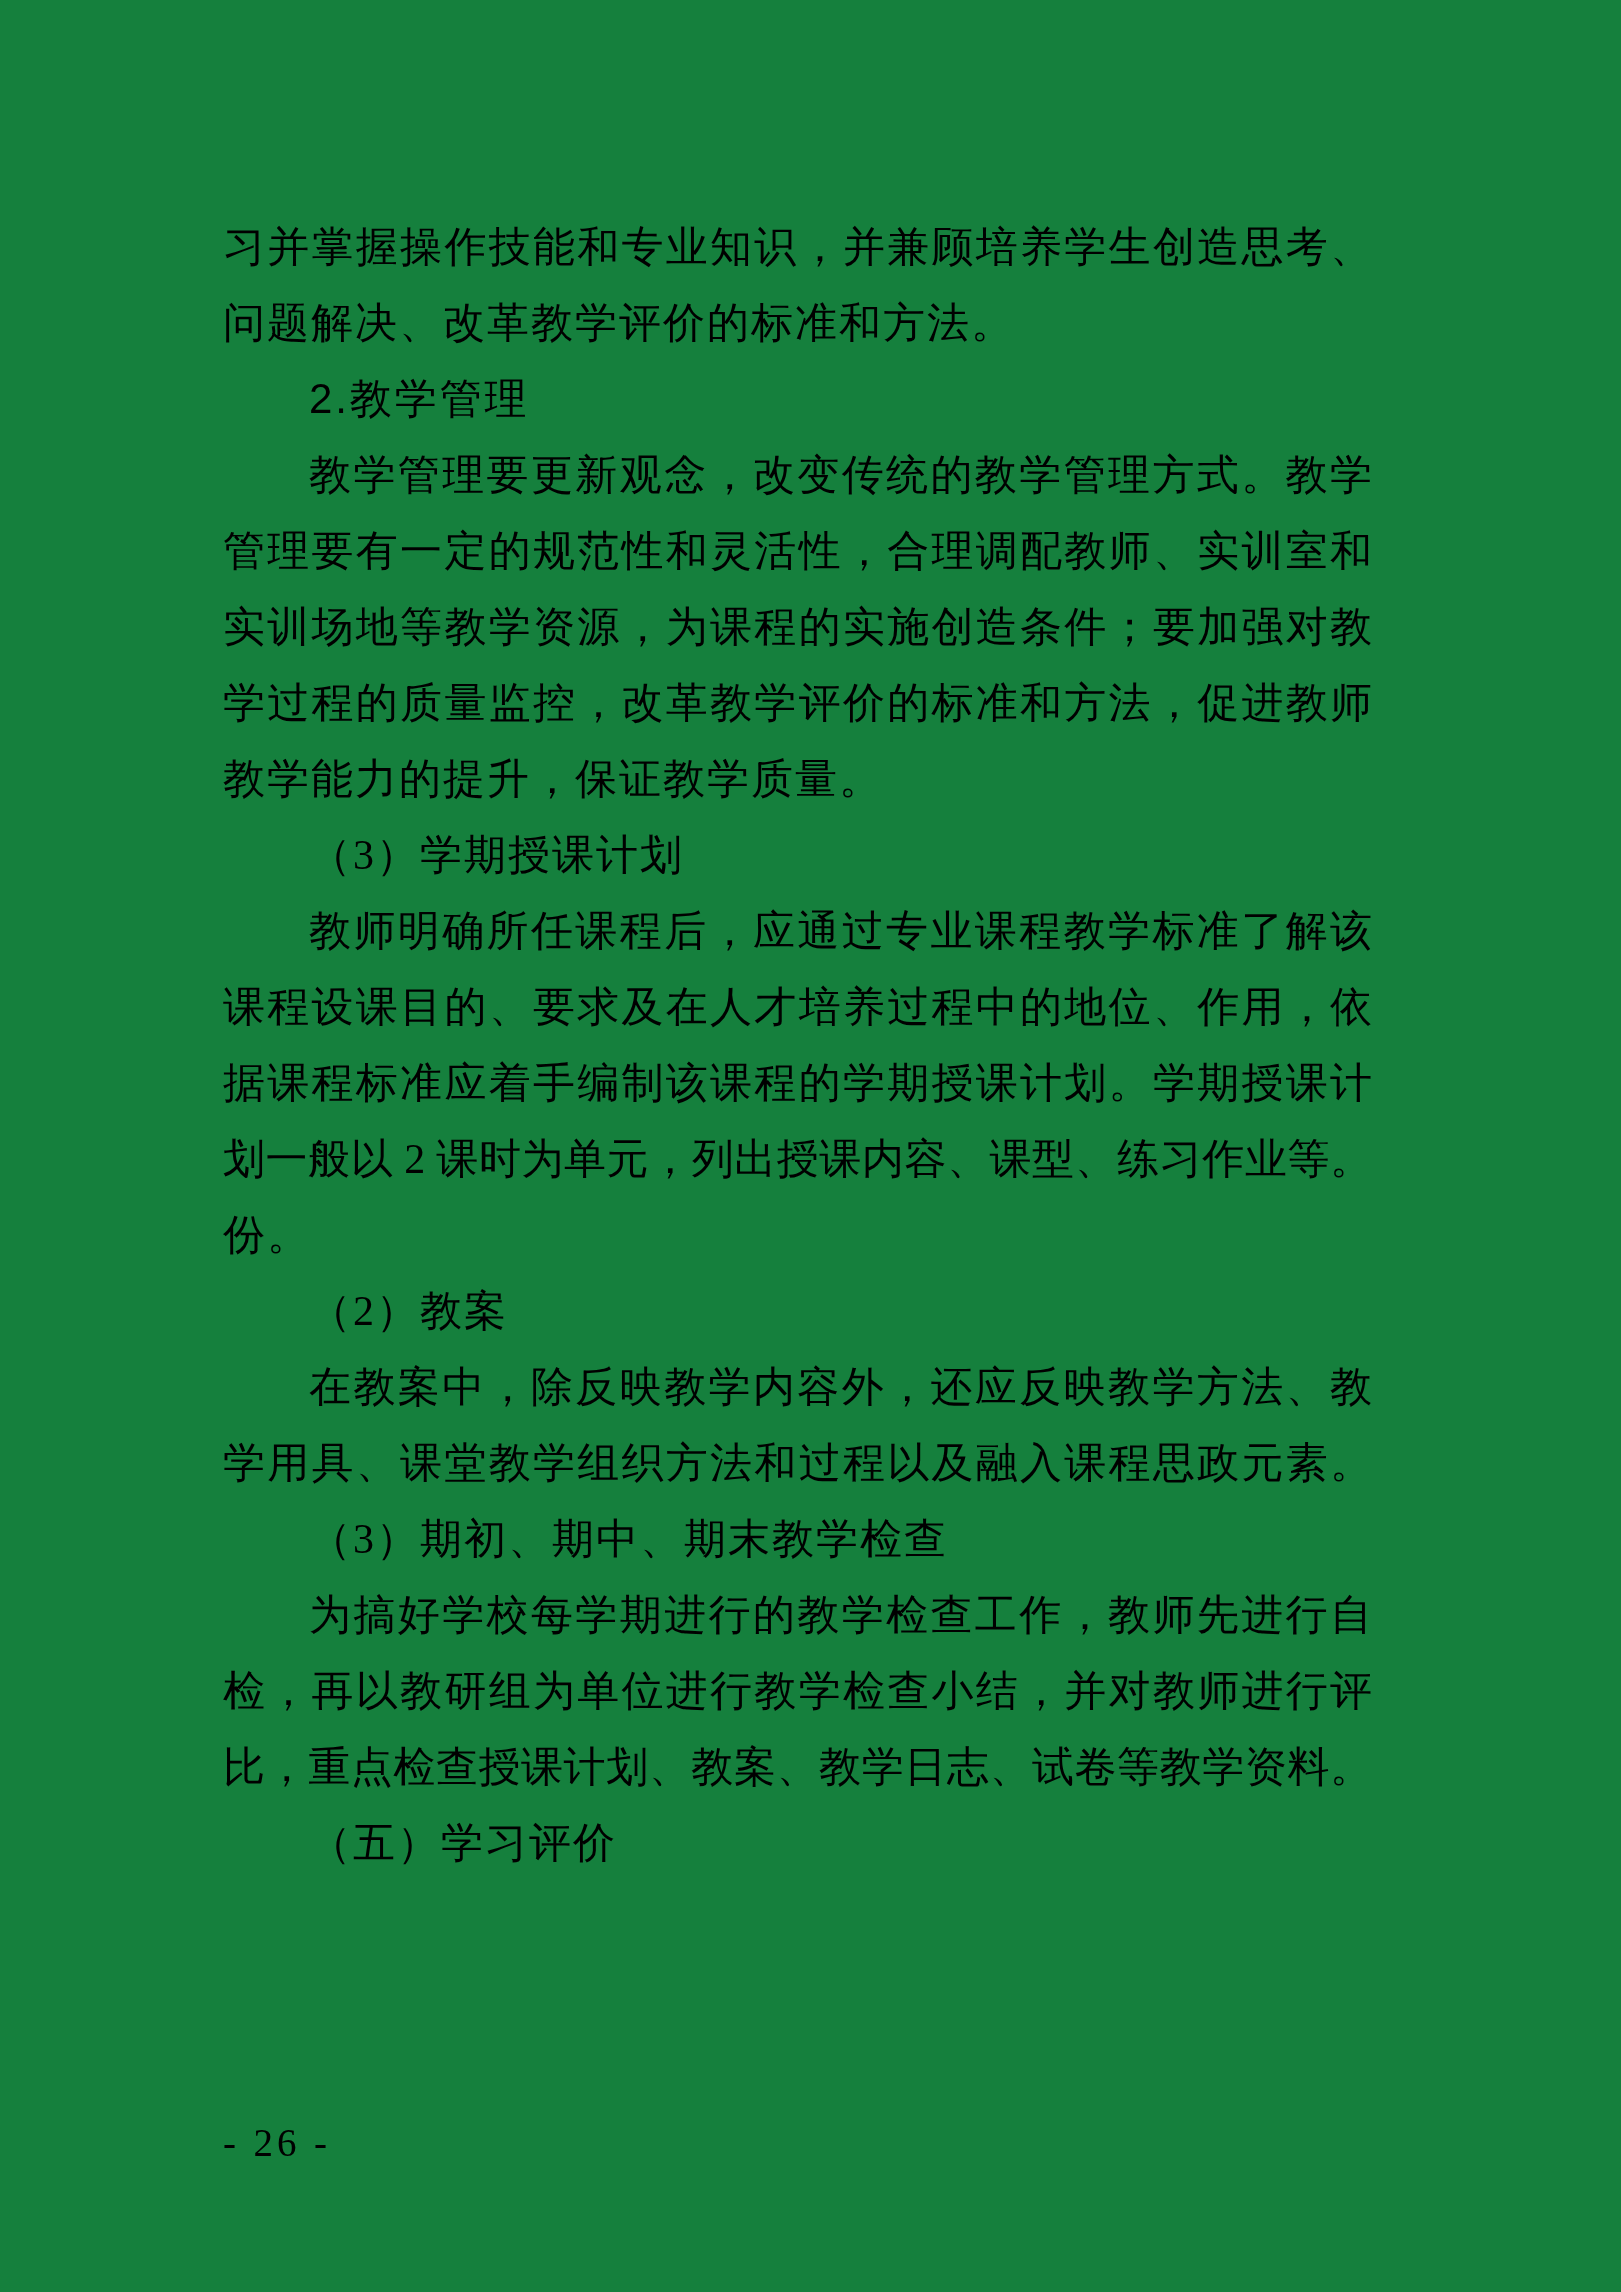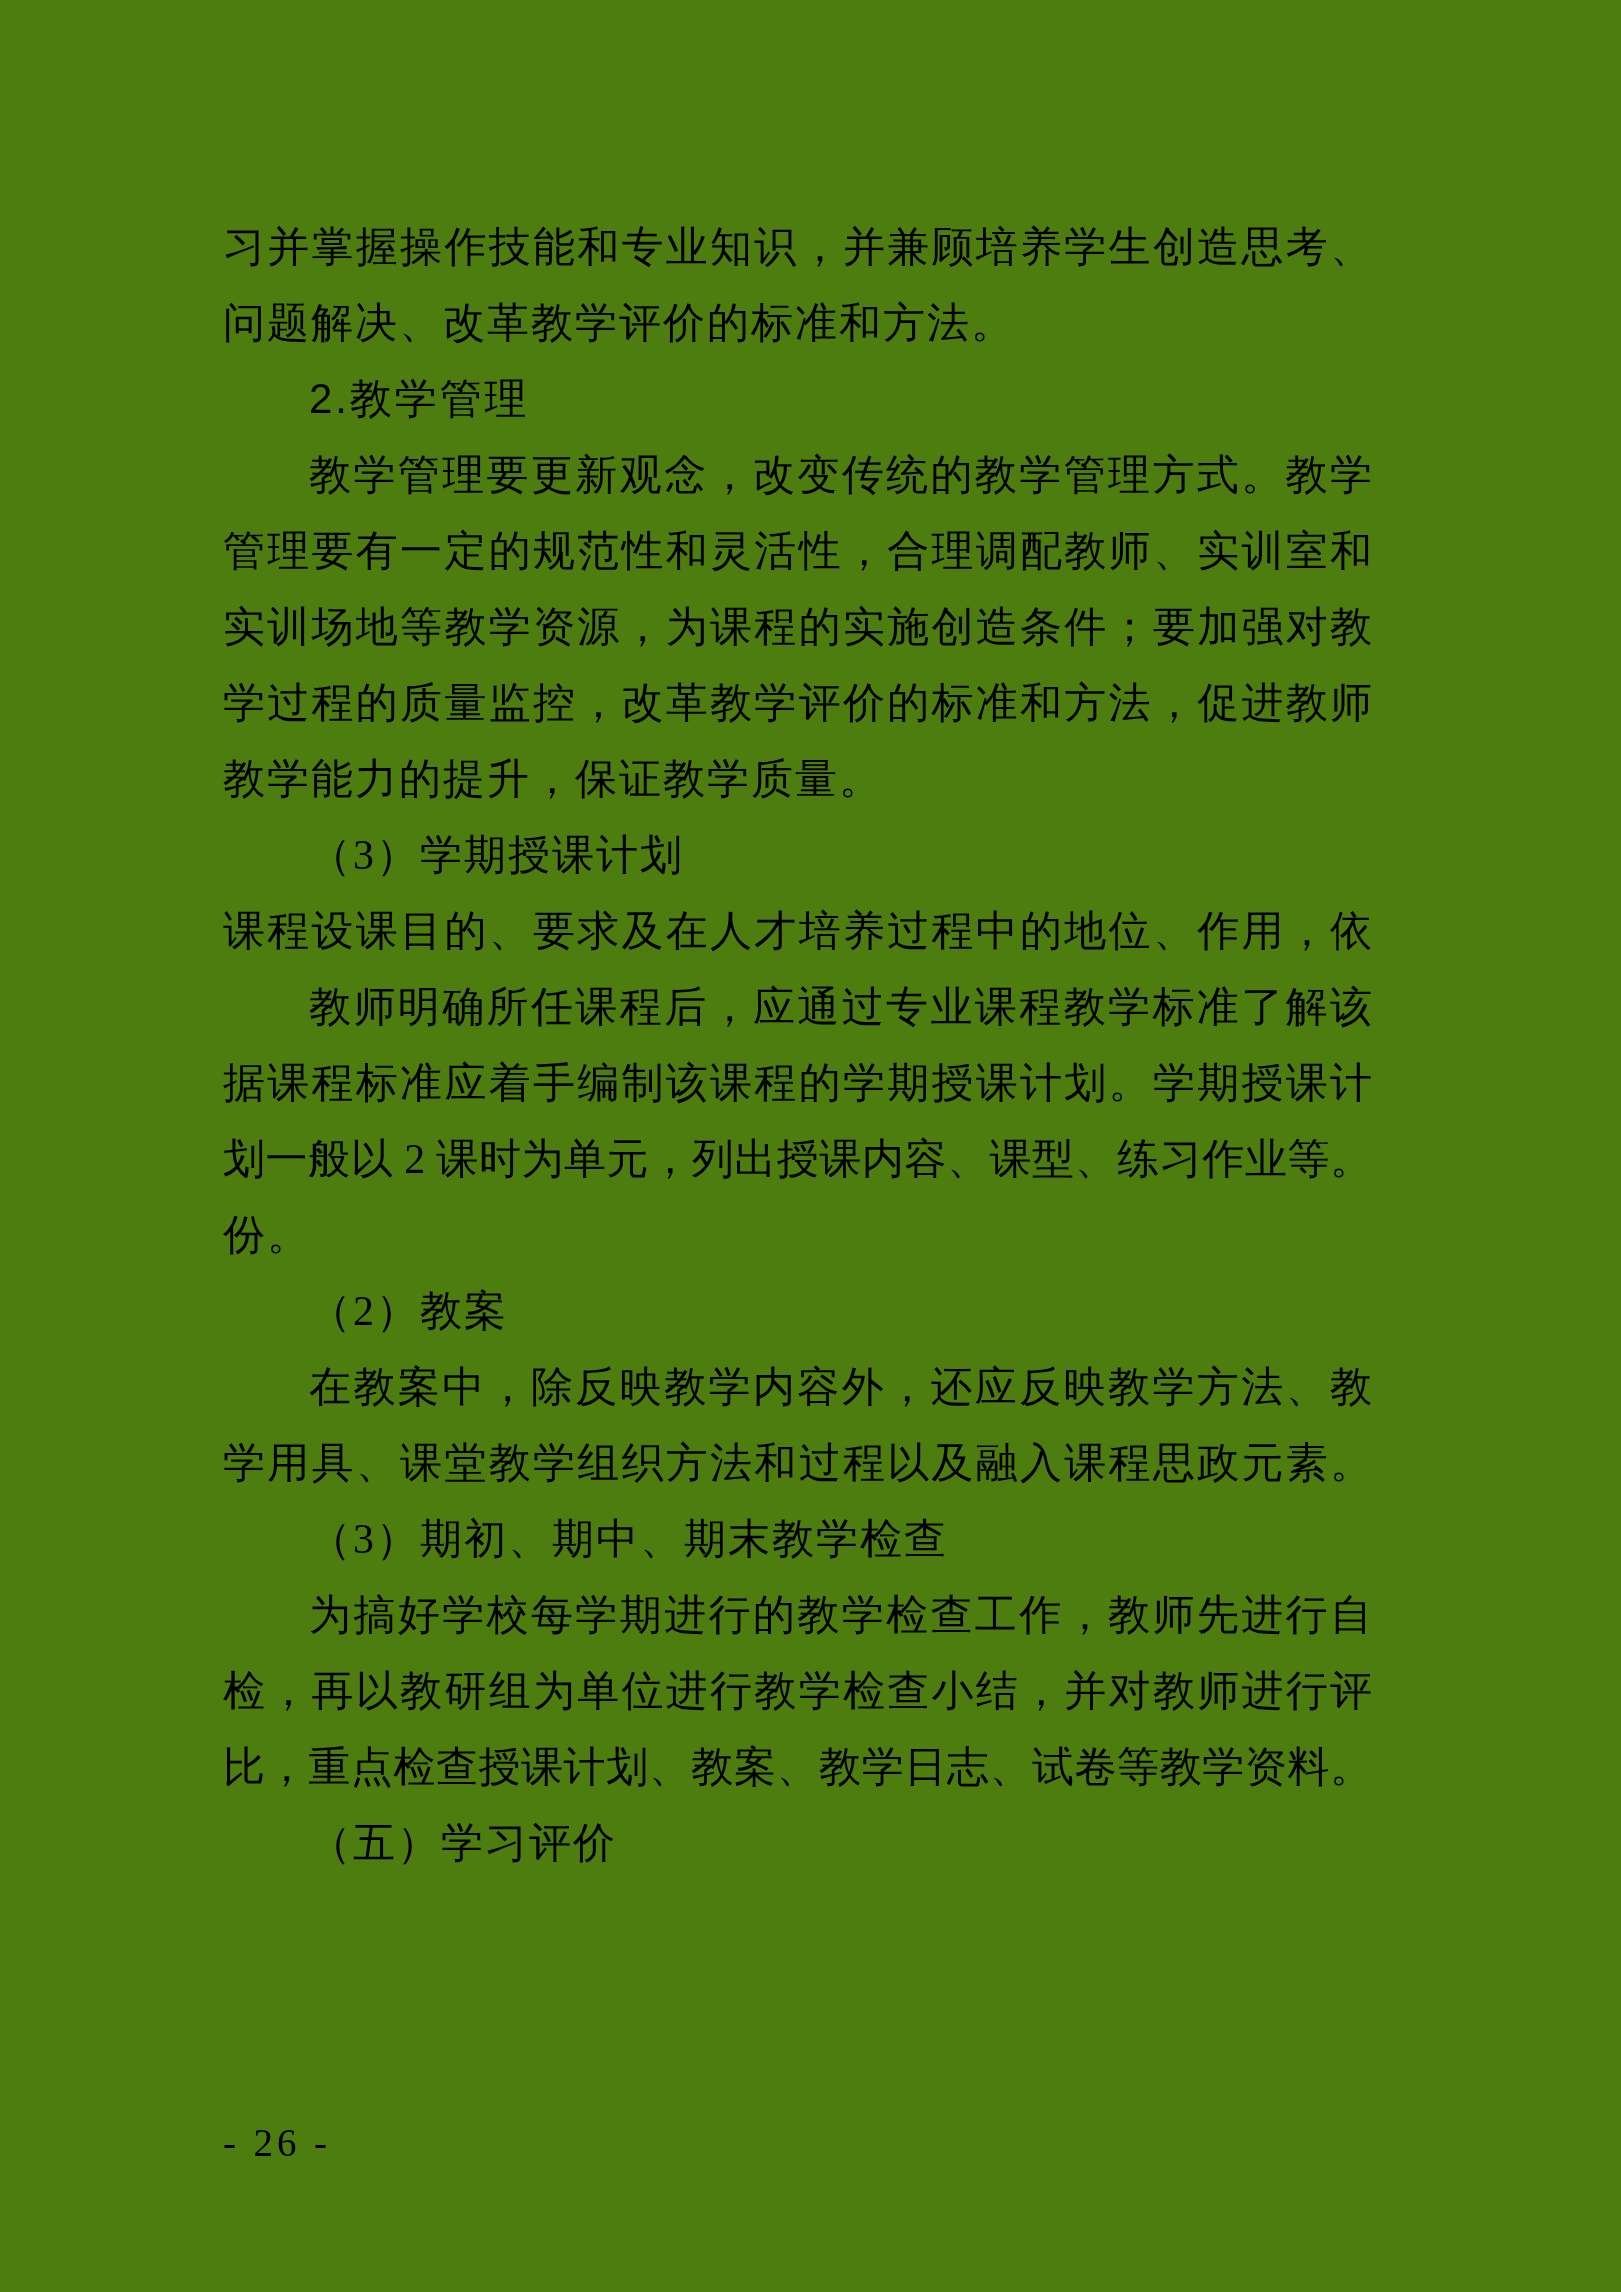--- a/index.html
+++ b/index.html
@@ -7,21 +7,21 @@
     width: 1621px;
     height: 2293px;
     background: #ffffff;
     position: relative;
     color: #000000;
     font-family: "Liberation Serif", "DejaVu Serif", serif;
   }
   .page {
     position: absolute;
     inset: 0;
-    background: #4d7c0f;
+    background: #15803d;
     overflow: hidden;
   }
   .text-block {
     position: absolute;
     left: 223px;
     top: 209px;
     width: 1149px;
   }
   .line {
     font-size: 42px;
@@ -63,22 +63,22 @@
   <div class="text-block" id="text-block">
       <div class="line fill">习并掌握操作技能和专业知识，并兼顾培养学生创造思考、</div>
       <div class="line">问题解决、改革教学评价的标准和方法。</div>
       <div class="line indent heading">2.教学管理</div>
       <div class="line indent fill">教学管理要更新观念，改变传统的教学管理方式。教学</div>
       <div class="line fill">管理要有一定的规范性和灵活性，合理调配教师、实训室和</div>
       <div class="line fill">实训场地等教学资源，为课程的实施创造条件；要加强对教</div>
       <div class="line fill">学过程的质量监控，改革教学评价的标准和方法，促进教师</div>
       <div class="line">教学能力的提升，保证教学质量。</div>
       <div class="line indent">（3）学期授课计划</div>
+      <div class="line indent fill">教师明确所任课程后，应通过专业课程教学标准了解该</div>
       <div class="line fill">课程设课目的、要求及在人才培养过程中的地位、作用，依</div>
-      <div class="line indent fill">教师明确所任课程后，应通过专业课程教学标准了解该</div>
       <div class="line fill">据课程标准应着手编制该课程的学期授课计划。学期授课计</div>
       <div class="line fill">划一般以 2 课时为单元，列出授课内容、课型、练习作业等。</div>
       <div class="line">份。</div>
       <div class="line indent">（2）教案</div>
       <div class="line indent fill">在教案中，除反映教学内容外，还应反映教学方法、教</div>
       <div class="line fill">学用具、课堂教学组织方法和过程以及融入课程思政元素。</div>
       <div class="line indent">（3）期初、期中、期末教学检查</div>
       <div class="line indent fill">为搞好学校每学期进行的教学检查工作，教师先进行自</div>
       <div class="line fill">检，再以教研组为单位进行教学检查小结，并对教师进行评</div>
       <div class="line fill">比，重点检查授课计划、教案、教学日志、试卷等教学资料。</div>

